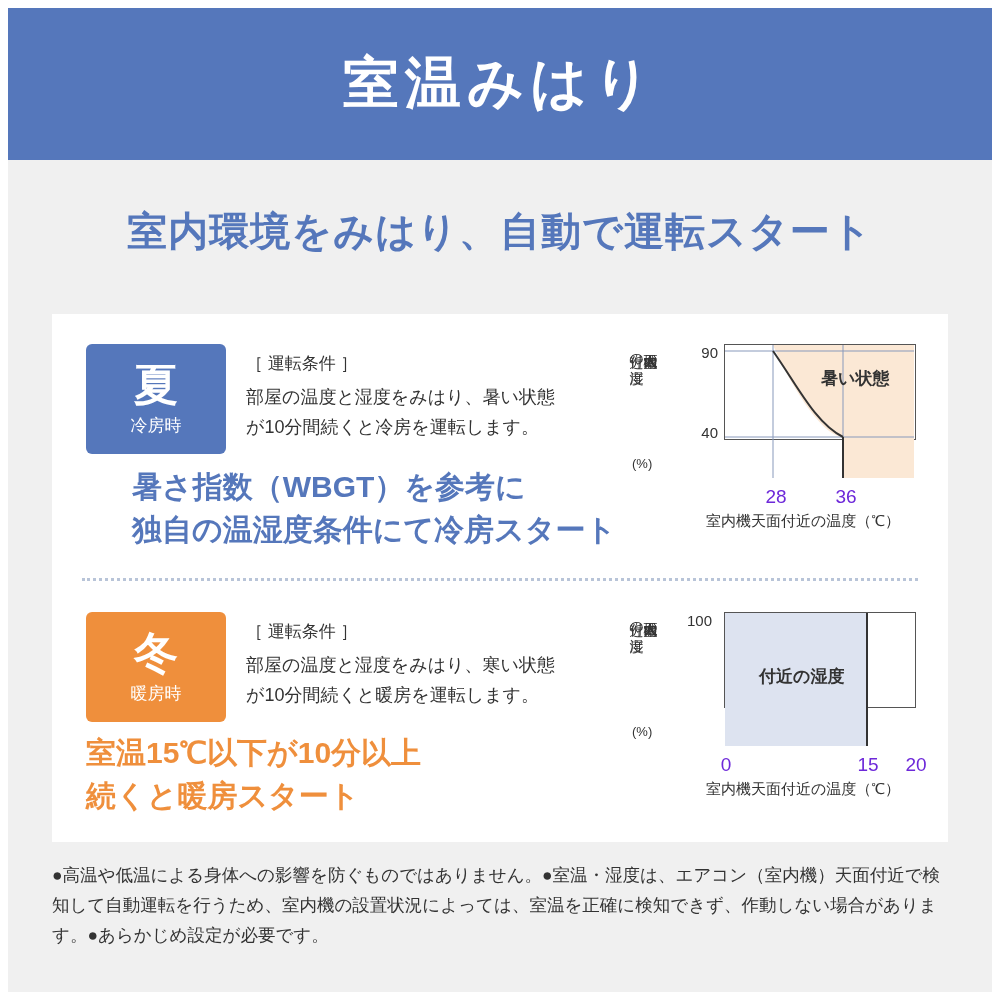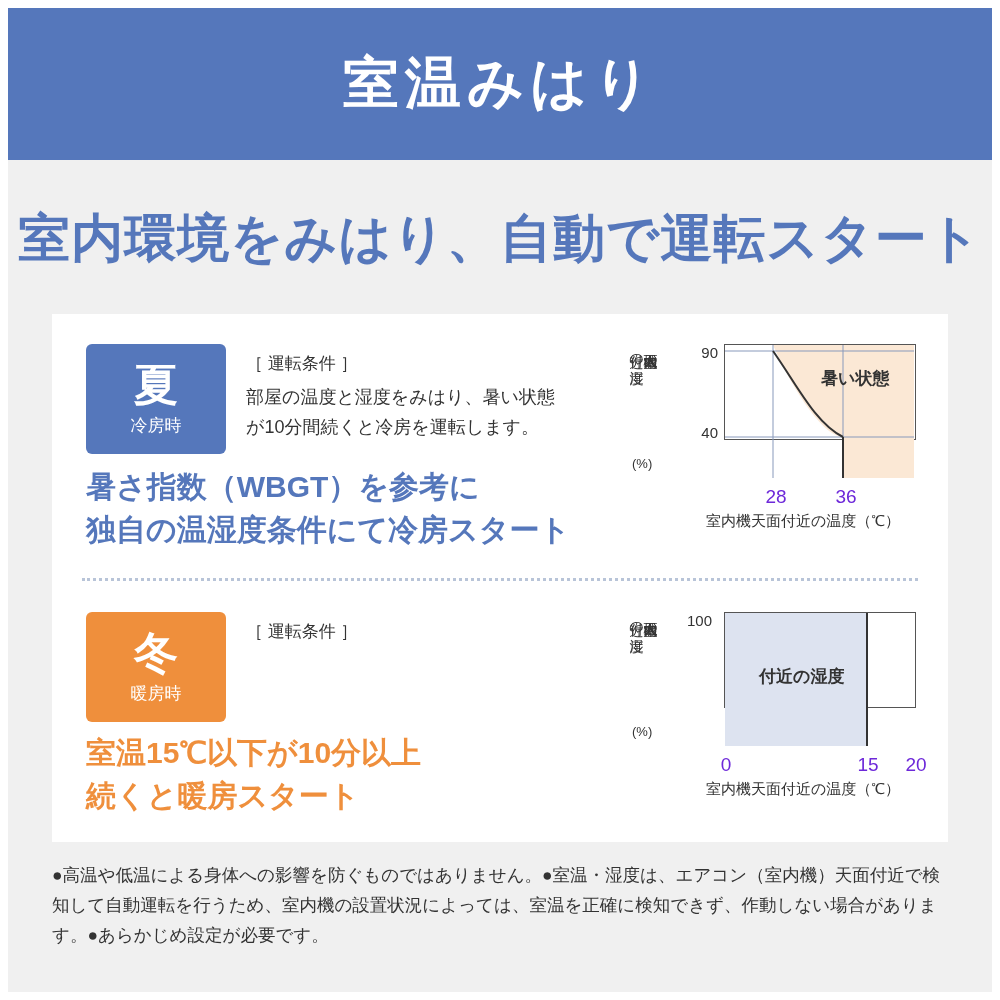--- a/index.html
+++ b/index.html
@@ -50,21 +50,21 @@
   }
 
   
   .subtitle {
     position: absolute;
     left: 0;
     top: 196px;
     width: 984px;
     text-align: center;
     color: #5577bb;
-    font-size: 52px;
+    font-size: 40px;
     font-weight: bold;
     letter-spacing: 1px;
   }
 
   
   .card {
     position: absolute;
     left: 44px;
     top: 306px;
     width: 896px;
@@ -132,21 +132,21 @@
 
   .headline {
     position: absolute;
     left: 34px;
     top: 152px;
     font-size: 30px;
     font-weight: bold;
     line-height: 1.42;
     letter-spacing: 0px;
   }
-  .headline.summer { color: #5577bb; }
+  .headline.summer { color: #5577bb; margin-left: 46px; }
   .headline.winter { color: #ef8f3c; top: 150px; }
 
   
   .chart-wrap {
     position: absolute;
     top: 24px;
     left: 576px;
     width: 300px;
     height: 210px;
   }
@@ -287,20 +287,21 @@
       <div class="divider"></div>
 
       <div class="season season-winter">
         <div class="badge" style="background:#ef8f3c;">
           <div class="badge-kanji">冬</div>
           <div class="badge-sub">暖房時</div>
         </div>
 
         <div class="cond">
           <div class="cond-label">［ 運転条件 ］</div>
+          <div class="cond-text">部屋の温度と湿度をみはり、寒い状態が10分間続くと暖房を運転します。</div>
         </div>
 
         <div class="headline winter">
           <div>室温15℃以下が10分以上</div>
           <div>続くと暖房スタート</div>
         </div>
 
         <div class="chart-wrap">
           <div class="axis-y-label">
             <span class="vtext">付近の湿度</span>

